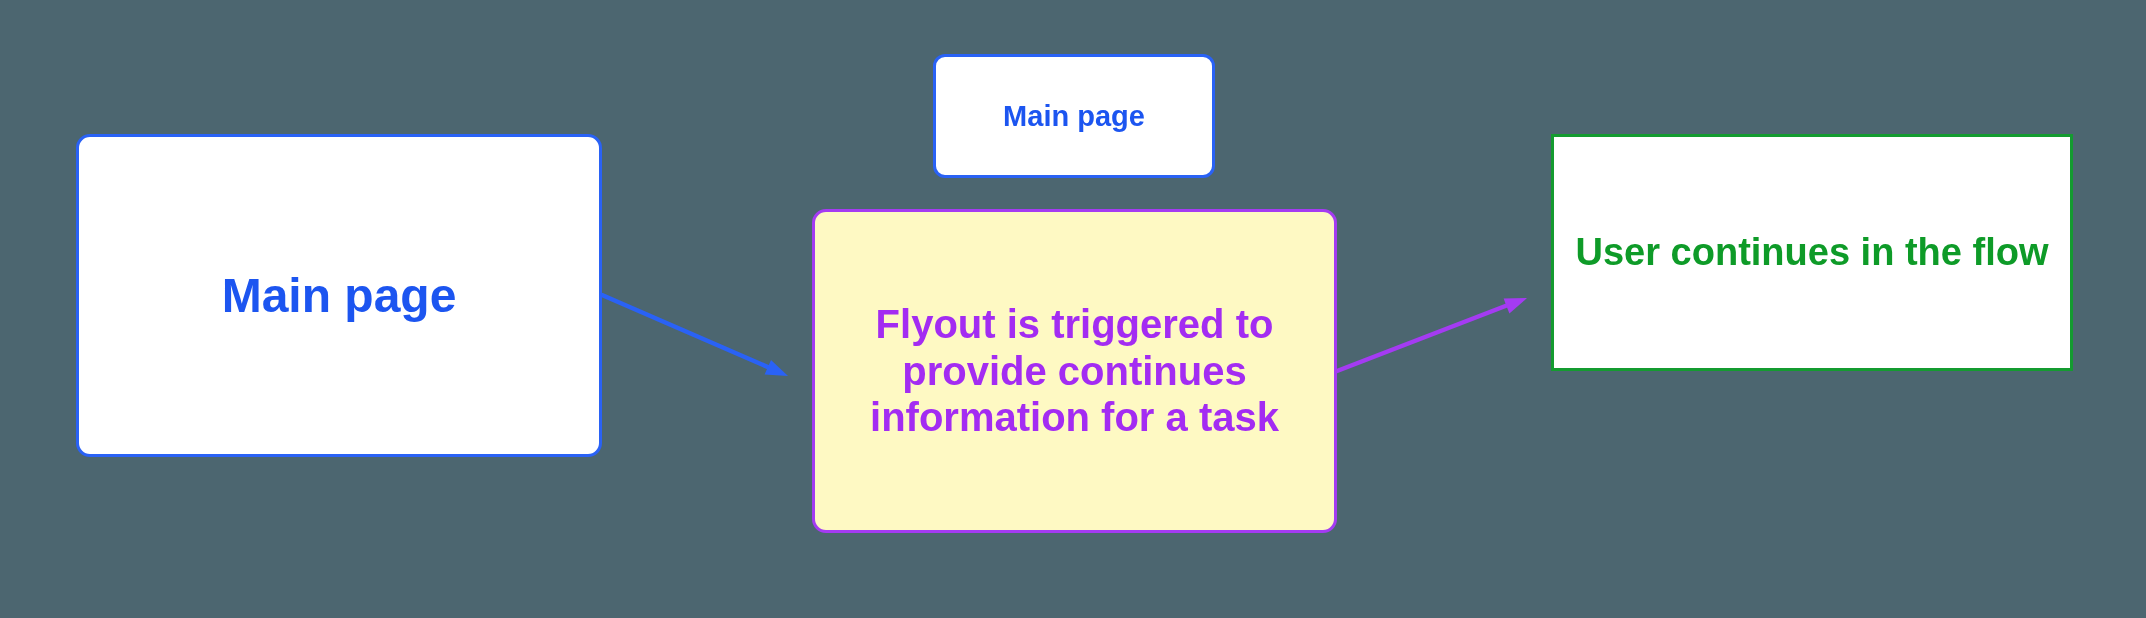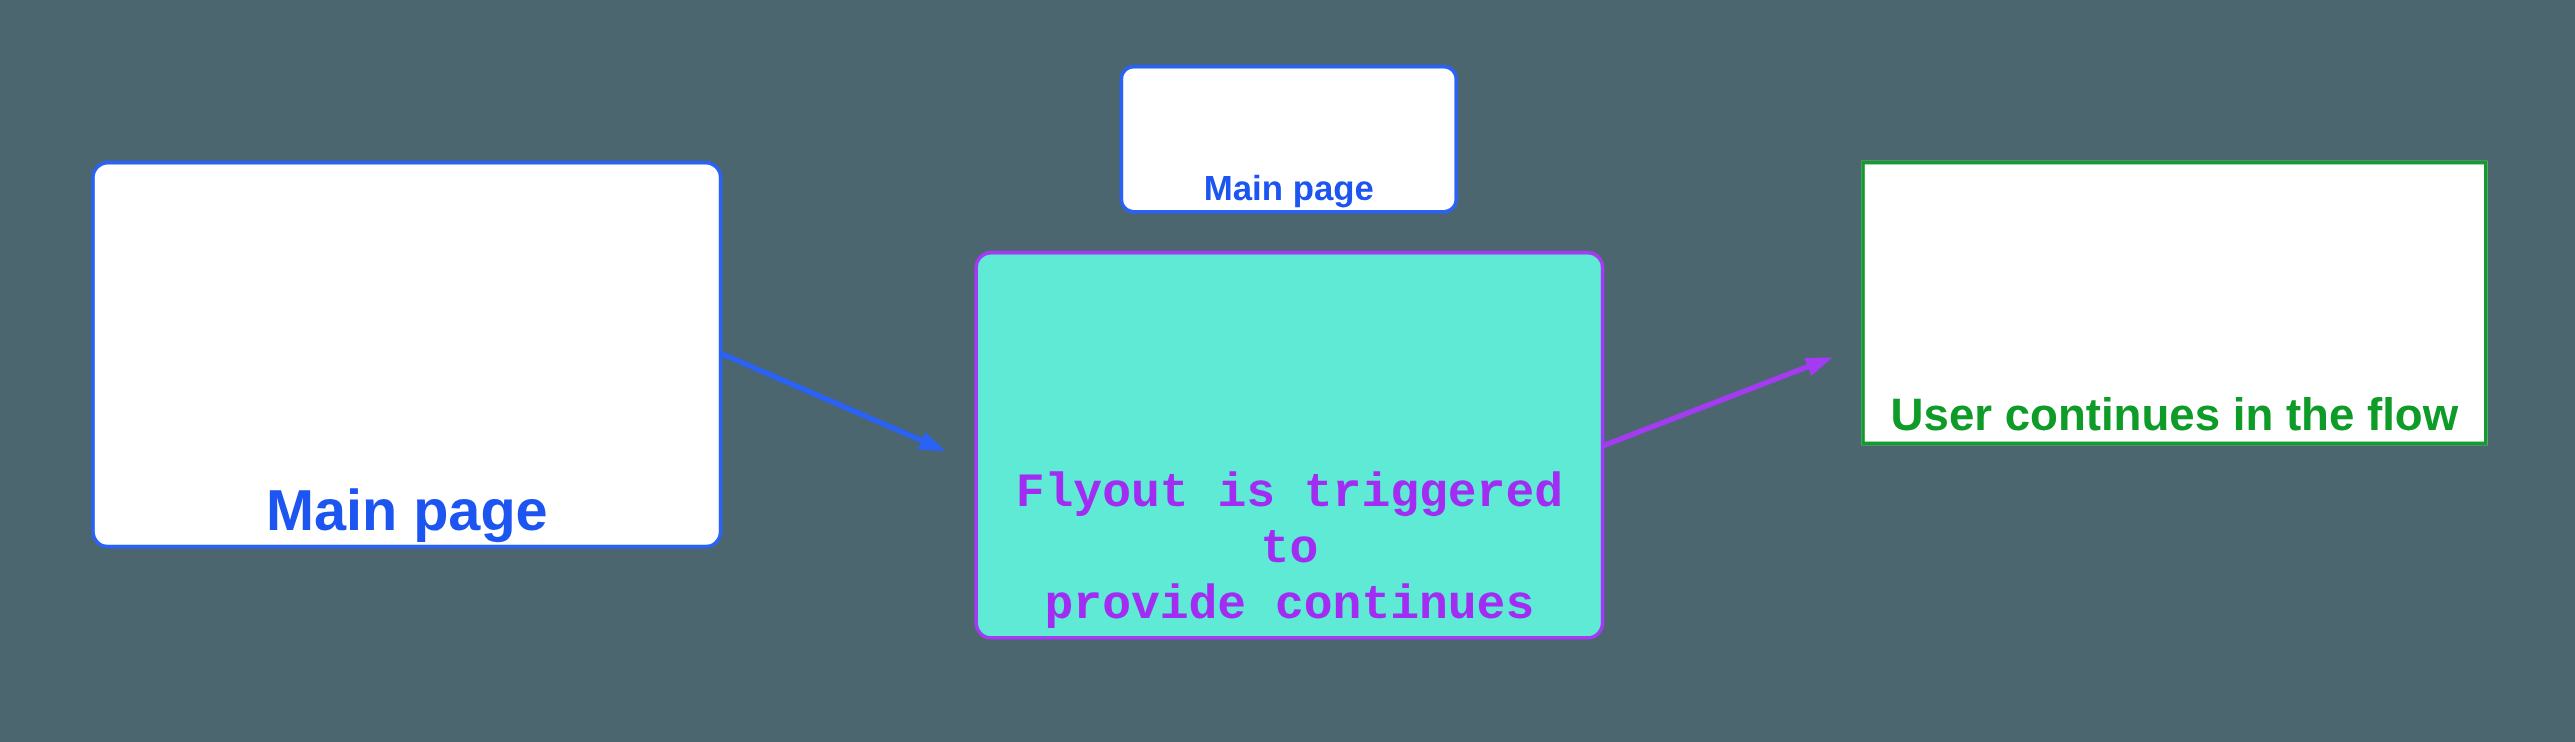--- a/index.html
+++ b/index.html
@@ -24,21 +24,21 @@
   }
   .edges-layer line, .edges-layer polygon {
     pointer-events: auto;
   }
   .node {
     position: absolute;
     box-sizing: border-box;
     background: #FFFFFF;
     border: 3px solid #2A62F5;
     display: flex;
-    align-items: flex-end;
+    align-items: center;
     justify-content: center;
     text-align: center;
   }
   .node .label {
     font-weight: 700;
     letter-spacing: 0px;
   }
   .node-main {
     left: 76px;
     top: 134px;
@@ -99,24 +99,25 @@
   </svg>
 
   <div class="node node-main" style="border-color: rgb(42, 98, 245); background-color: rgb(255, 255, 255);">
     <span class="label" style="color: rgb(28, 85, 240);">Main page</span>
   </div>
 
   <div class="node node-main-small" style="border-color: rgb(42, 98, 245); background-color: rgb(255, 255, 255);">
     <span class="label" style="color: rgb(28, 85, 240);">Main page</span>
   </div>
 
-  <div class="node node-flyout" style="border-color: rgb(164, 59, 242); background-color: #5eead4; font-family: Liberation Mono, monospace;">
+  <div class="node node-flyout" style="border-color: rgb(164, 59, 242); background-color: #fef9c3;">
     <span class="label" style="color: rgb(163, 44, 242);">
       <div>Flyout is triggered to</div>
       <div>provide continues</div>
+      <div>information for a task</div>
     </span>
   </div>
 
   <div class="node node-continue" style="border-color: rgb(20, 155, 48); background-color: rgb(255, 255, 255);">
     <span class="label" style="color: rgb(14, 155, 40);">User continues in the flow</span>
   </div>
 
 </div>
 
 </body></html>

